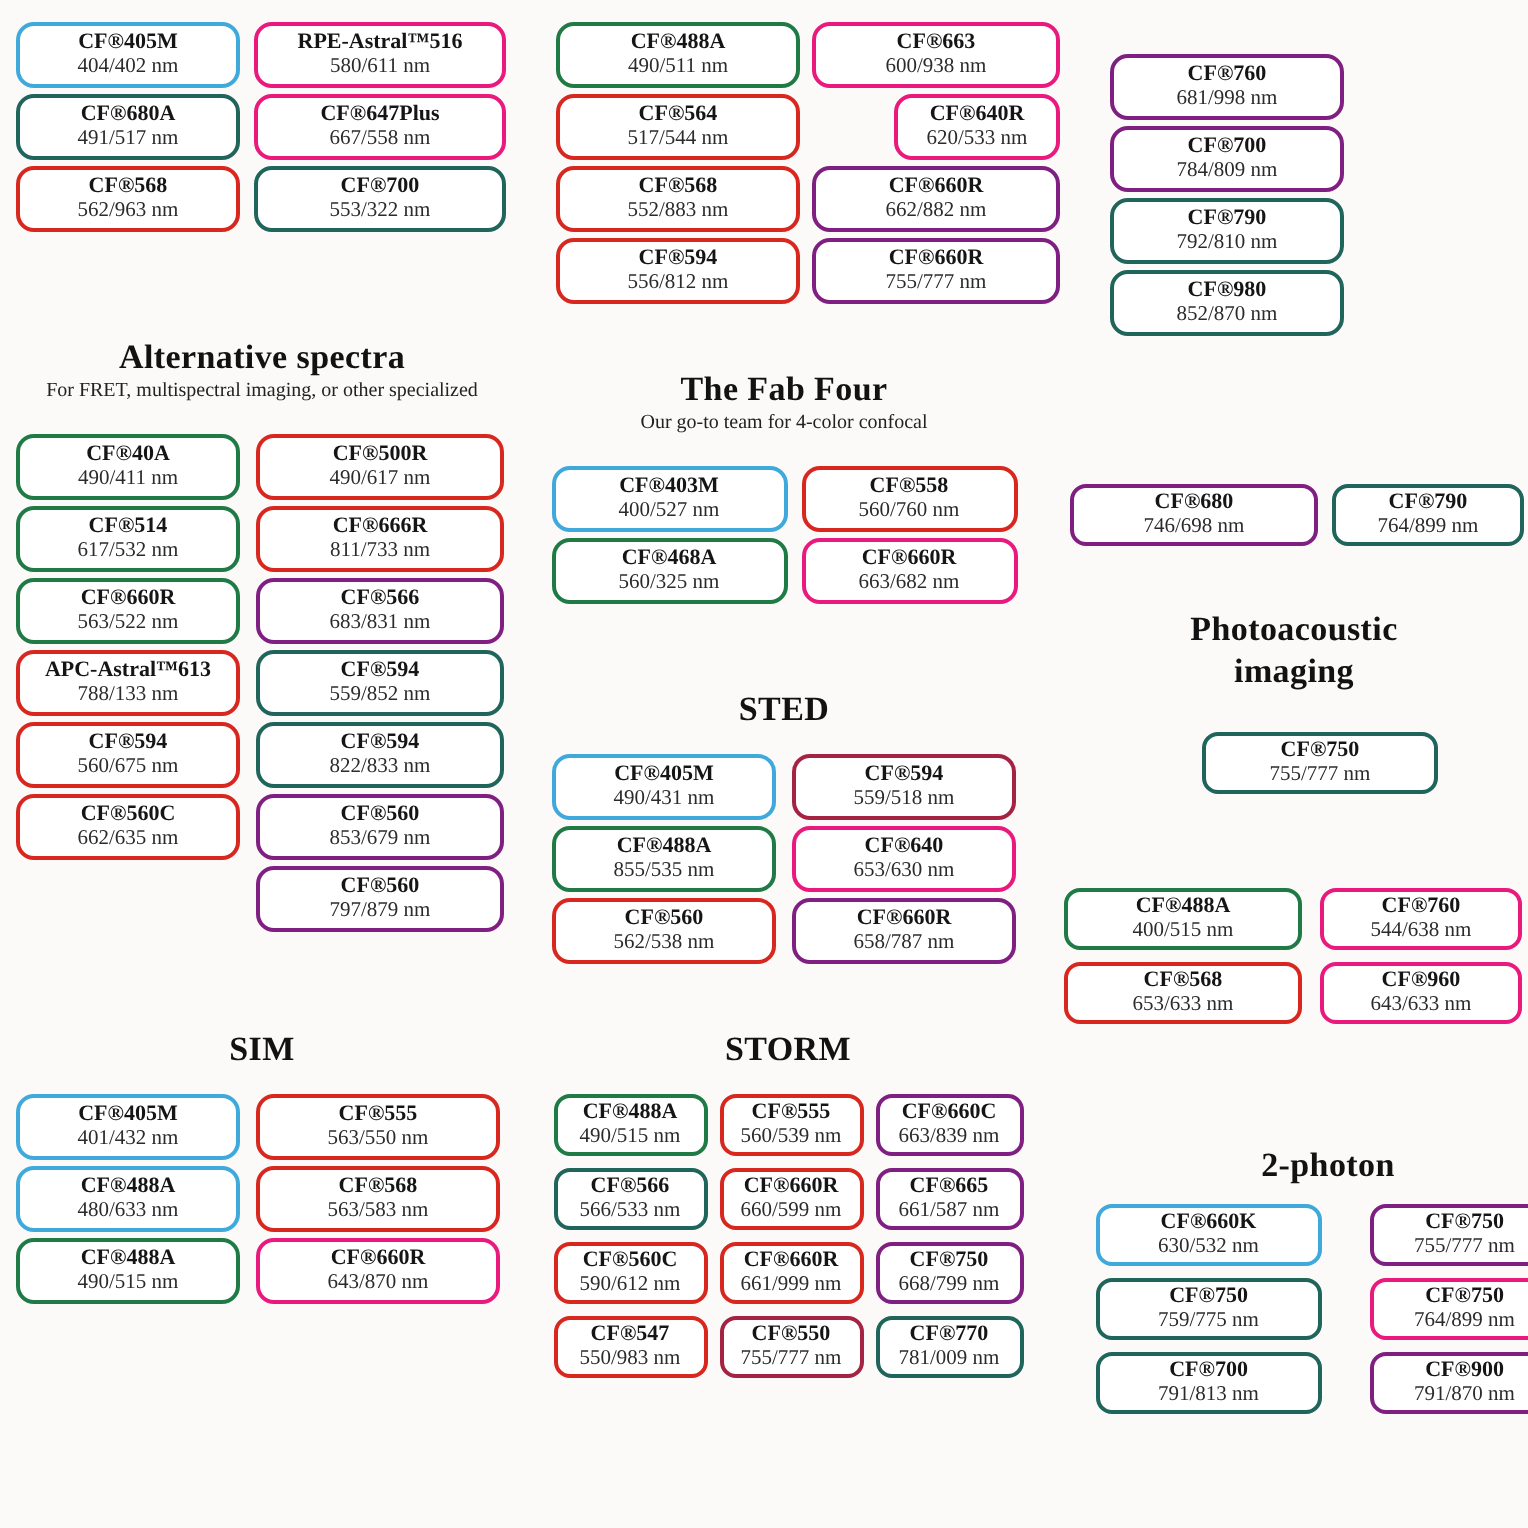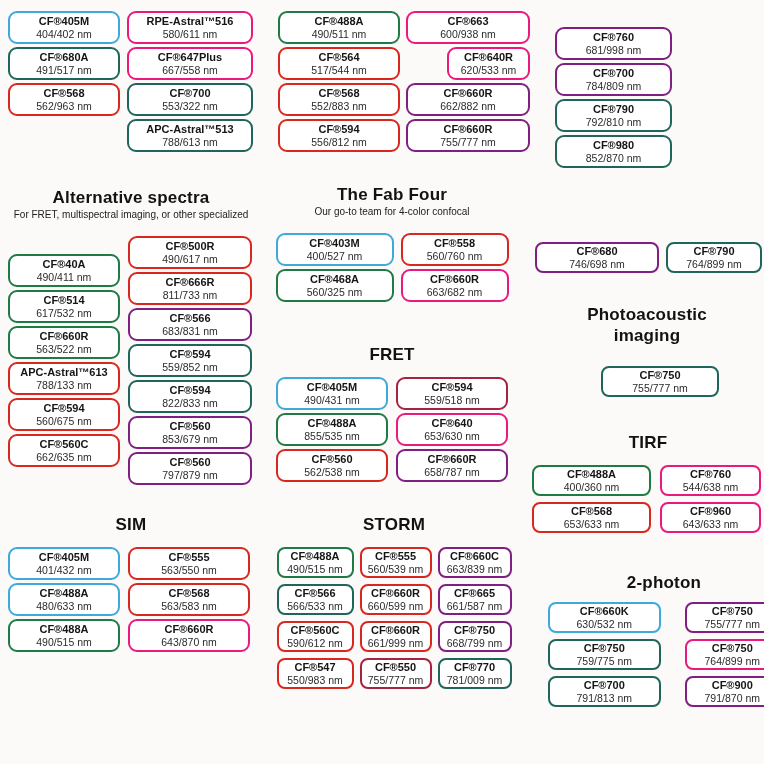--- a/index.html
+++ b/index.html
@@ -1,19 +1,19 @@
 <!DOCTYPE html>
 <html><head>
 <meta charset="utf-8">
 <style>
   html, body { margin:0; padding:0; background:#ffffff; }
   .canvas {
     position:relative; width:764px; height:764px;
     background:#fbfaf8; overflow:hidden;
-    font-family:Liberation Sans, sans-serif;
+    font-family:Liberation Serif, serif;
   }
   .panel { position:absolute; }
   .sec-title {
     margin:0; text-align:center; font-size:17px; font-weight:bold;
     color:#121212; letter-spacing:.2px; line-height:21px;
   }
   .sec-sub {
     margin:1px 0 0; text-align:center; font-size:10px; color:#222;
     white-space:nowrap;
   }
@@ -27,21 +27,21 @@
   }
   .dye-name { font-size:11px; font-weight:bold; color:#151515; line-height:1.2; white-space:nowrap; }
   .dye-value { font-size:10.5px; color:#2b2b2b; line-height:1.2; white-space:nowrap; }
   .compact .badge { height:31px; border-radius:8px; }
   .compact .col { gap:6px; }
 
   #top-left   { left:8px;   top:11px; }
   #top-middle { left:278px; top:11px; }
   #top-middle .cols { gap:6px; }
   #top-right  { left:555px; top:27px; }
-  #alt-spectra { left:8px; top:187px; width:246px; }
+  #alt-spectra { left:8px; top:168px; width:246px; }
   #alt-spectra .cols { margin-top:16px; gap:8px; }
   #fab-four { left:270px; top:184px; width:244px; }
   #fab-four .cols { margin-top:16px; justify-content:center; }
   #sted { left:272px; top:344px; width:240px; }
   #sted .cols { gap:8px; justify-content:center; }
   #sim  { left:8px; top:514px; width:246px; }
   #sim .cols { gap:8px; }
   #storm { left:274px; top:514px; width:240px; }
   #storm .cols { gap:6px; justify-content:center; }
   #near-ir { left:535px; top:242px; }
@@ -80,24 +80,20 @@
             <div class="dye-value">580/611 nm</div>
           </div>
           <div class="badge" style="border-color: rgb(233, 25, 125);">
             <div class="dye-name">CF®647Plus</div>
             <div class="dye-value">667/558 nm</div>
           </div>
           <div class="badge" style="border-color: rgb(32, 101, 91);">
             <div class="dye-name">CF®700</div>
             <div class="dye-value">553/322 nm</div>
           </div>
-          <div class="badge" style="border-color: rgb(32, 101, 91);">
-            <div class="dye-name">APC-Astral™513</div>
-            <div class="dye-value">788/613 nm</div>
-          </div>
         </div>
       </div>
   </section>
 
   <section id="top-middle" class="panel no-title">
     <div class="cols">
         <div class="col" style="width: 122px;">
           <div class="badge" style="border-color: rgb(31, 122, 69);">
             <div class="dye-name">CF®488A</div>
             <div class="dye-value">490/511 nm</div>
@@ -156,21 +152,21 @@
             <div class="dye-value">852/870 nm</div>
           </div>
         </div>
       </div>
   </section>
 
   <section id="alt-spectra" class="panel">
     <h2 class="sec-title">Alternative spectra</h2>
     <p class="sec-sub">For FRET, multispectral imaging, or other specialized</p>
     <div class="cols">
-        <div class="col" style="width: 112px; justify-content: center;">
+        <div class="col" style="width: 112px;">
           <div class="badge" style="border-color: rgb(31, 122, 69);">
             <div class="dye-name">CF®40A</div>
             <div class="dye-value">490/411 nm</div>
           </div>
           <div class="badge" style="border-color: rgb(31, 122, 69);">
             <div class="dye-name">CF®514</div>
             <div class="dye-value">617/532 nm</div>
           </div>
           <div class="badge" style="border-color: rgb(31, 122, 69);">
             <div class="dye-name">CF®660R</div>
@@ -243,21 +239,21 @@
           </div>
           <div class="badge" style="border-color: rgb(233, 25, 125);">
             <div class="dye-name">CF®660R</div>
             <div class="dye-value">663/682 nm</div>
           </div>
         </div>
       </div>
   </section>
 
   <section id="sted" class="panel">
-    <h2 class="sec-title">FRET</h2>
+    <h2 class="sec-title">STED</h2>
     <div class="cols">
         <div class="col" style="width: 112px;">
           <div class="badge" style="border-color: rgb(63, 169, 220);">
             <div class="dye-name">CF®405M</div>
             <div class="dye-value">490/431 nm</div>
           </div>
           <div class="badge" style="border-color: rgb(31, 122, 69);">
             <div class="dye-name">CF®488A</div>
             <div class="dye-value">855/535 nm</div>
           </div>
@@ -400,26 +396,25 @@
         <div class="col" style="width: 118px;">
           <div class="badge" style="border-color: rgb(32, 101, 91);">
             <div class="dye-name">CF®750</div>
             <div class="dye-value">755/777 nm</div>
           </div>
         </div>
       </div>
   </section>
 
   <section id="tirf" class="panel compact">
-    <h2 class="sec-title">TIRF</h2>
     <div class="cols">
         <div class="col" style="width: 119px;">
           <div class="badge" style="border-color: rgb(31, 122, 69);">
             <div class="dye-name">CF®488A</div>
-            <div class="dye-value">400/360 nm</div>
+            <div class="dye-value">400/515 nm</div>
           </div>
           <div class="badge" style="border-color: rgb(215, 39, 30);">
             <div class="dye-name">CF®568</div>
             <div class="dye-value">653/633 nm</div>
           </div>
         </div>
         <div class="col" style="width: 101px;">
           <div class="badge" style="border-color: rgb(233, 25, 125);">
             <div class="dye-name">CF®760</div>
             <div class="dye-value">544/638 nm</div>

